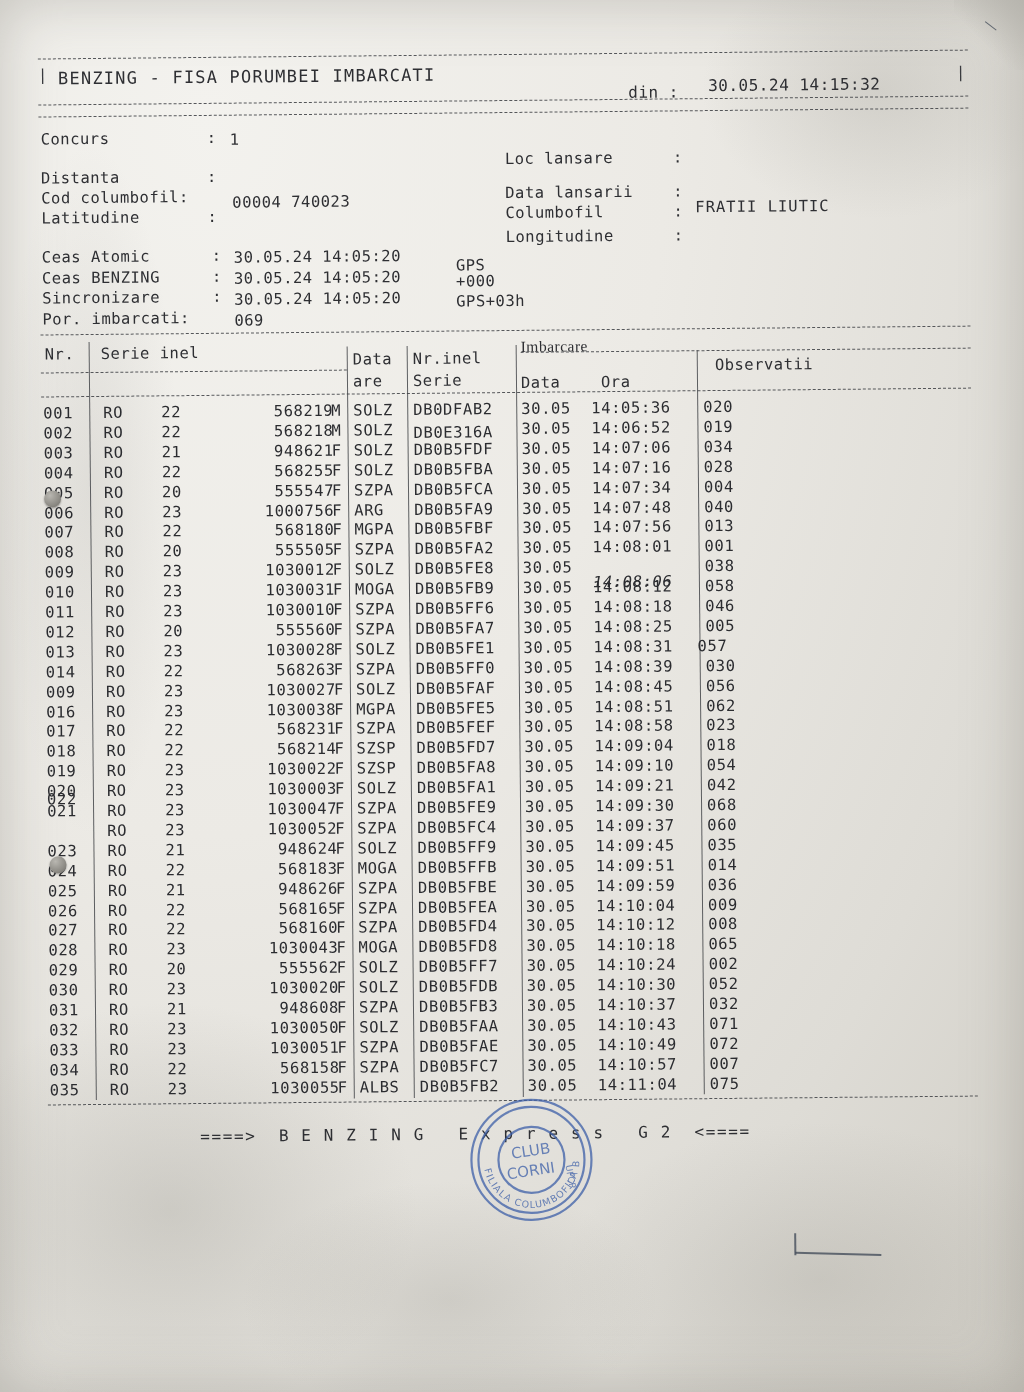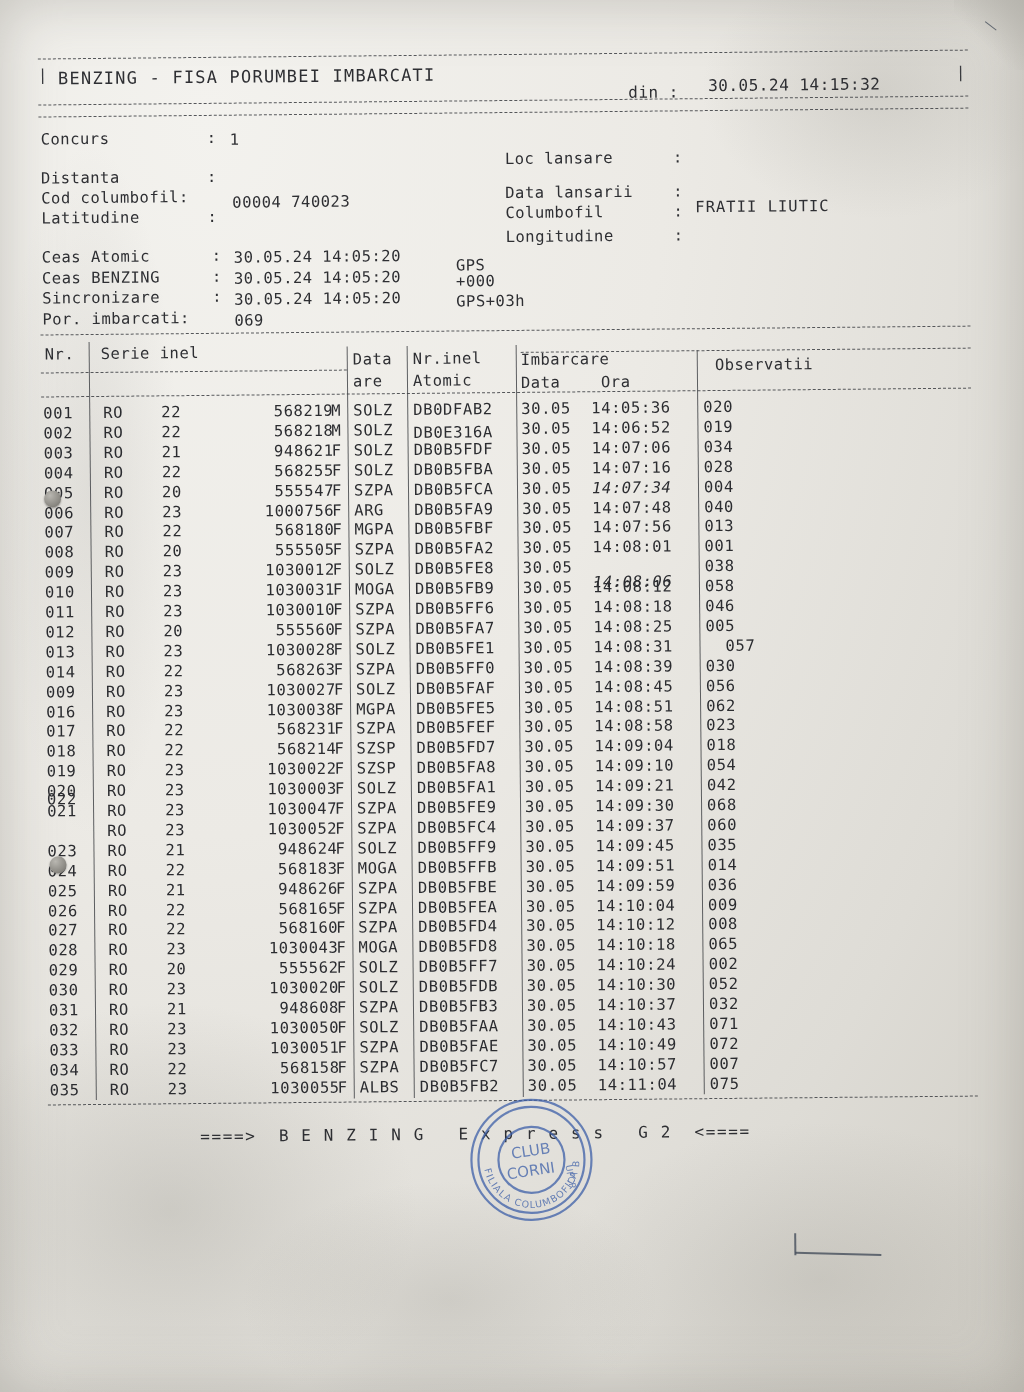--- a/index.html
+++ b/index.html
@@ -160,22 +160,22 @@
   <div class="txt" style="left:46px;top:306px;">Por. imbarcati:</div>
   <div class="txt" style="left:238px;top:309px;">069</div>
 
   <div class="hdash" style="left:44px;top:330px;width:930px;"></div>
 
   <div class="txt" style="left:48px;top:341px;">Nr.</div>
   <div class="txt" style="left:104px;top:341px;">Serie inel</div>
   <div class="txt" style="left:356px;top:349px;">Data</div>
   <div class="txt" style="left:356px;top:371px;">are</div>
   <div class="txt" style="left:416px;top:349px;">Nr.inel</div>
-  <div class="txt" style="left:416px;top:371px;">Atomic</div>
-  <div class="txt" style="left:524px;top:351px;">Imbarcare</div>
+  <div class="txt" style="left:416px;top:371px;">Serie</div>
+  <div class="txt" style="left:524px;top:338px;font-family:Liberation Serif, serif;">Imbarcare</div>
   <div class="txt" style="left:524px;top:374px;">Data</div>
   <div class="txt" style="left:604px;top:374px;">Ora</div>
   <div class="txt" style="left:718px;top:358px;">Observatii</div>
 
   <div class="hdash" style="left:44px;top:368px;width:306px;"></div>
   <div class="hdash" style="left:524px;top:352px;width:450px;"></div>
   <div class="hdash" style="left:44px;top:392px;width:930px;"></div>
 
   <div class="vline" style="left:92px;top:338px;height:758px;"></div>
   <div class="vline" style="left:350px;top:345px;height:752px;"></div>
@@ -225,21 +225,21 @@
       <div class="rowtxt" style="left: 594px; top: 459.7px;">14:07:16</div>
       <div class="rowtxt" style="left: 706px; top: 459.7px;">028</div>
       <div class="rowtxt" style="left: 46px; top: 479.6px;">005</div>
       <div class="rowtxt" style="left: 106px; top: 479.6px;">RO</div>
       <div class="rowtxt" style="left: 164px; top: 479.6px;">20</div>
       <div class="rowtxt" style="left: 200px; width: 136px; text-align: right; top: 479.6px;">555547</div>
       <div class="rowtxt" style="left: 334px; top: 479.6px;">F</div>
       <div class="rowtxt" style="left: 356px; top: 479.6px;">SZPA</div>
       <div class="rowtxt" style="left: 416px; top: 479.6px;">DB0B5FCA</div>
       <div class="rowtxt" style="left: 524px; top: 479.6px;">30.05</div>
-      <div class="rowtxt" style="left: 594px; top: 479.6px; font-style: italic;">14:07:34</div>
+      <div class="rowtxt" style="left: 594px; top: 479.6px;">14:07:34</div>
       <div class="rowtxt" style="left: 706px; top: 479.6px;">004</div>
       <div class="rowtxt" style="left: 46px; top: 499.5px;">006</div>
       <div class="rowtxt" style="left: 106px; top: 499.5px;">RO</div>
       <div class="rowtxt" style="left: 164px; top: 499.5px;">23</div>
       <div class="rowtxt" style="left: 200px; width: 136px; text-align: right; top: 499.5px;">1000756</div>
       <div class="rowtxt" style="left: 334px; top: 499.5px;">F</div>
       <div class="rowtxt" style="left: 356px; top: 499.5px;">ARG</div>
       <div class="rowtxt" style="left: 416px; top: 499.5px;">DB0B5FA9</div>
       <div class="rowtxt" style="left: 524px; top: 499.5px;">30.05</div>
       <div class="rowtxt" style="left: 594px; top: 499.5px;">14:07:48</div>
@@ -306,21 +306,21 @@
       <div class="rowtxt" style="left: 706px; top: 618.9px;">005</div>
       <div class="rowtxt" style="left: 46px; top: 638.8px;">013</div>
       <div class="rowtxt" style="left: 106px; top: 638.8px;">RO</div>
       <div class="rowtxt" style="left: 164px; top: 638.8px;">23</div>
       <div class="rowtxt" style="left: 200px; width: 136px; text-align: right; top: 638.8px;">1030028</div>
       <div class="rowtxt" style="left: 334px; top: 638.8px;">F</div>
       <div class="rowtxt" style="left: 356px; top: 638.8px;">SOLZ</div>
       <div class="rowtxt" style="left: 416px; top: 638.8px;">DB0B5FE1</div>
       <div class="rowtxt" style="left: 524px; top: 638.8px;">30.05</div>
       <div class="rowtxt" style="left: 594px; top: 638.8px;">14:08:31</div>
-      <div class="rowtxt" style="left: 726px; top: 638.8px;">057</div>
+      <div class="rowtxt" style="left: 698px; top: 638.8px;">057</div>
       <div class="rowtxt" style="left: 46px; top: 658.7px;">014</div>
       <div class="rowtxt" style="left: 106px; top: 658.7px;">RO</div>
       <div class="rowtxt" style="left: 164px; top: 658.7px;">22</div>
       <div class="rowtxt" style="left: 200px; width: 136px; text-align: right; top: 658.7px;">568263</div>
       <div class="rowtxt" style="left: 334px; top: 658.7px;">F</div>
       <div class="rowtxt" style="left: 356px; top: 658.7px;">SZPA</div>
       <div class="rowtxt" style="left: 416px; top: 658.7px;">DB0B5FF0</div>
       <div class="rowtxt" style="left: 524px; top: 658.7px;">30.05</div>
       <div class="rowtxt" style="left: 594px; top: 658.7px;">14:08:39</div>
       <div class="rowtxt" style="left: 706px; top: 658.7px;">030</div>

